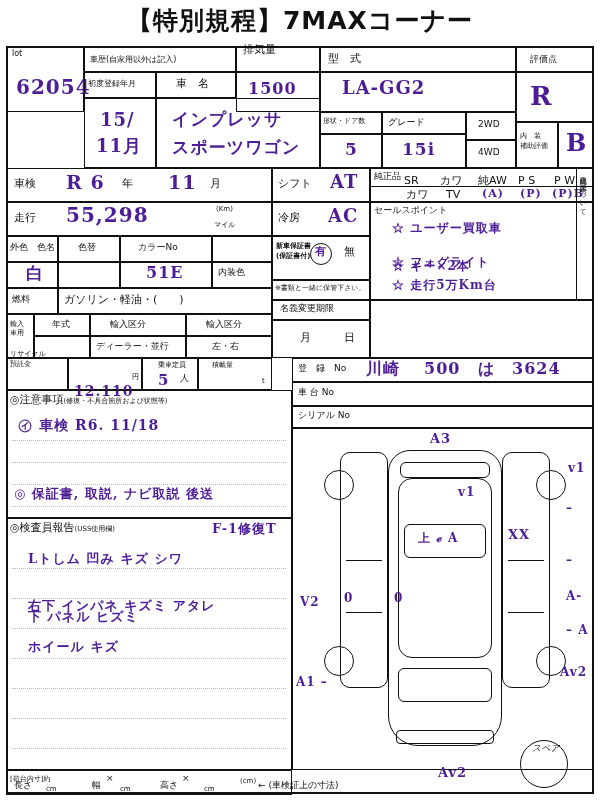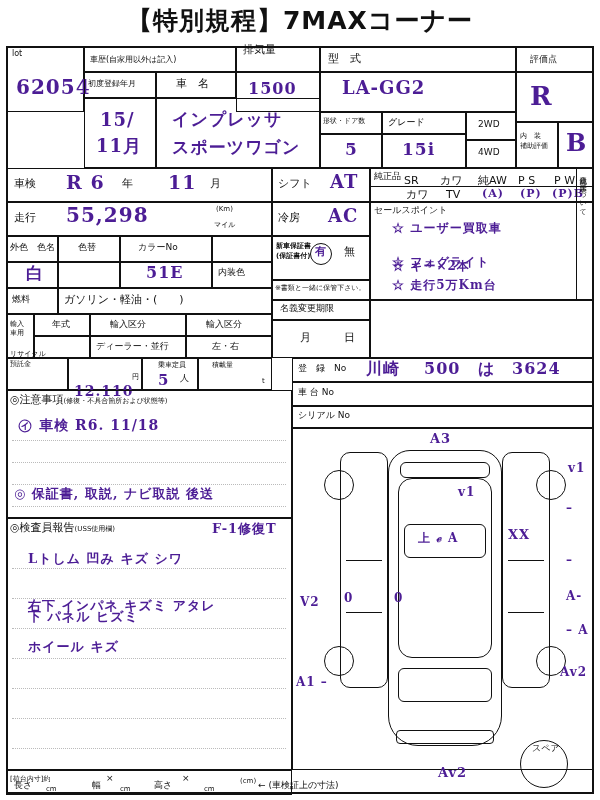--- a/index.html
+++ b/index.html
@@ -318,36 +318,36 @@
   <div class="lbl hw" style="left:566px;top:502px;font-size:12px;">–</div>
   <div class="lbl hw" style="left:566px;top:554px;font-size:12px;">–</div>
   <div class="lbl hw" style="left:566px;top:590px;font-size:12px;">A‐</div>
   <div class="lbl hw" style="left:300px;top:596px;font-size:12px;">V2</div>
   <div class="lbl hw" style="left:344px;top:592px;font-size:12px;">0</div>
   <div class="lbl hw" style="left:394px;top:592px;font-size:12px;">0</div>
   <div class="lbl hw" style="left:566px;top:624px;font-size:12px;">– A</div>
   <div class="lbl hw" style="left:296px;top:676px;font-size:12px;">A1 –</div>
   <div class="lbl hw" style="left:560px;top:666px;font-size:12px;">Av2</div>
   <div class="lbl hw" style="left:438px;top:766px;font-size:13px;">Av2</div>
-  <div class="lbl small" style="left:532px;top:744px;">スペア</div>
+  <div class="lbl small" style="left:532px;top:744px;font-style:italic;">スペア</div>
 
   <div class="box" style="left:6px;top:770px;width:286px;height:24px;"></div>
   <div class="lbl vtiny" style="left:10px;top:776px;">[荷台内寸]約</div>
   <div class="lbl small" style="left:106px;top:774px;">×</div>
   <div class="lbl small" style="left:182px;top:774px;">×</div>
   <div class="lbl vtiny" style="left:240px;top:778px;">(cm)</div>
 
   <div class="box" style="left:6px;top:794px;width:286px;height:0;border:0;border-top:1.5px solid #111;"></div>
   <div class="lbl small" style="left:12px;top:780px;opacity:0;"></div>
 
   <div class="lbl small" style="left:12px;top:780px;"></div>
 
   <div class="lbl small" style="left:14px;top:782px;display:block;opacity:0;"></div>
 
   <div class="lbl small" style="left:14px;top:781px;">長さ</div>
   <div class="lbl vtiny" style="left:46px;top:786px;">cm</div>
   <div class="lbl small" style="left:92px;top:781px;">幅</div>
   <div class="lbl vtiny" style="left:120px;top:786px;">cm</div>
-  <div class="lbl small" style="left:154px;top:781px;">高さ</div>
+  <div class="lbl small" style="left:160px;top:781px;">高さ</div>
   <div class="lbl vtiny" style="left:204px;top:786px;">cm</div>
   <div class="lbl small" style="left:258px;top:781px;">← (車検証上の寸法)</div>
 
 </div>
 
 </body></html>

